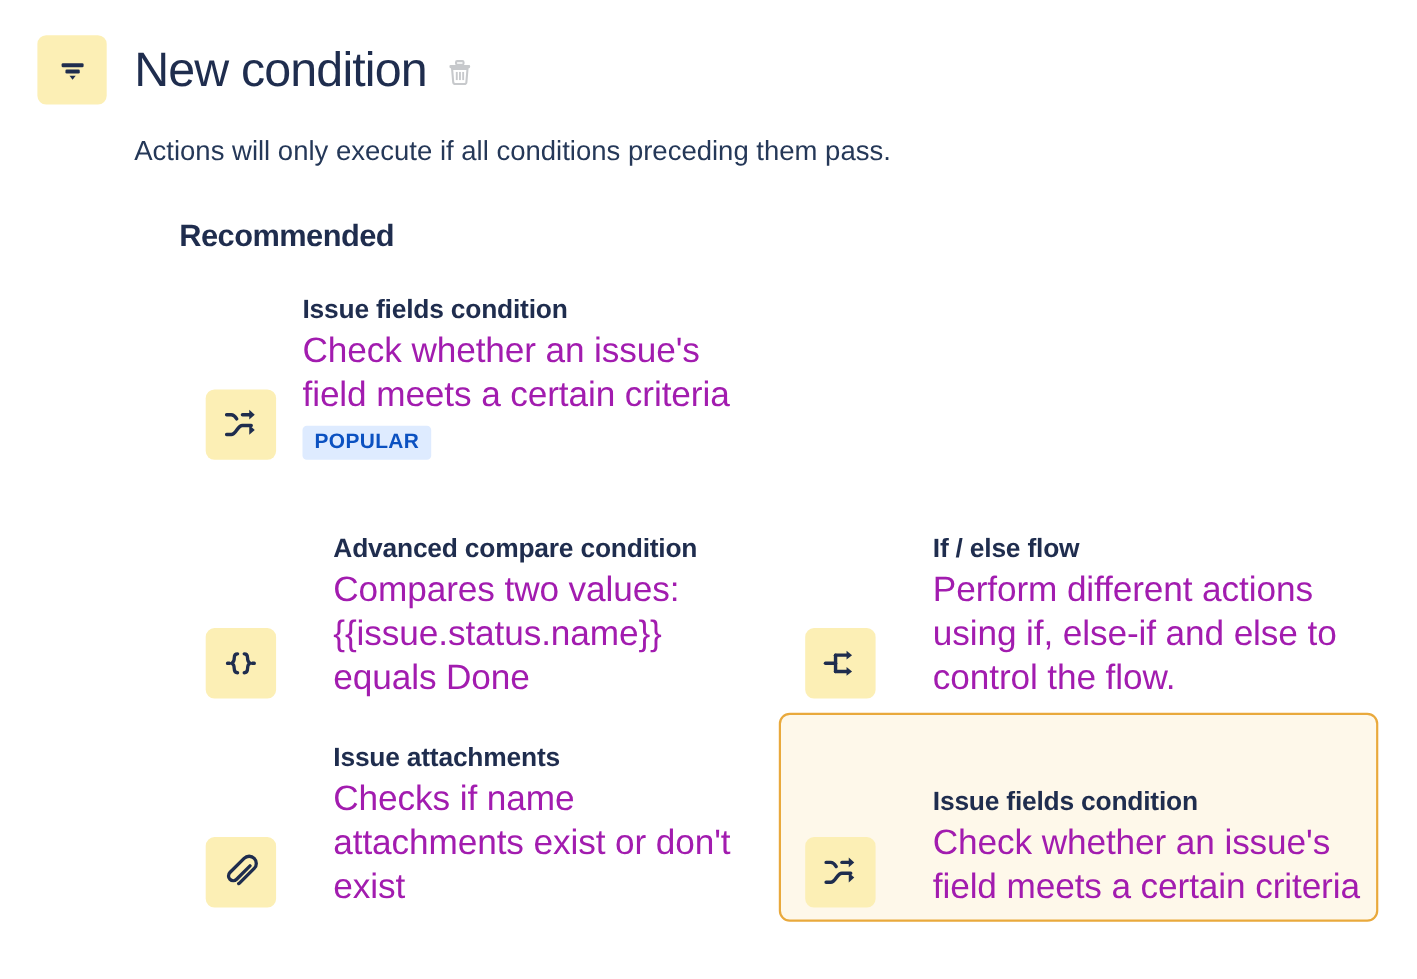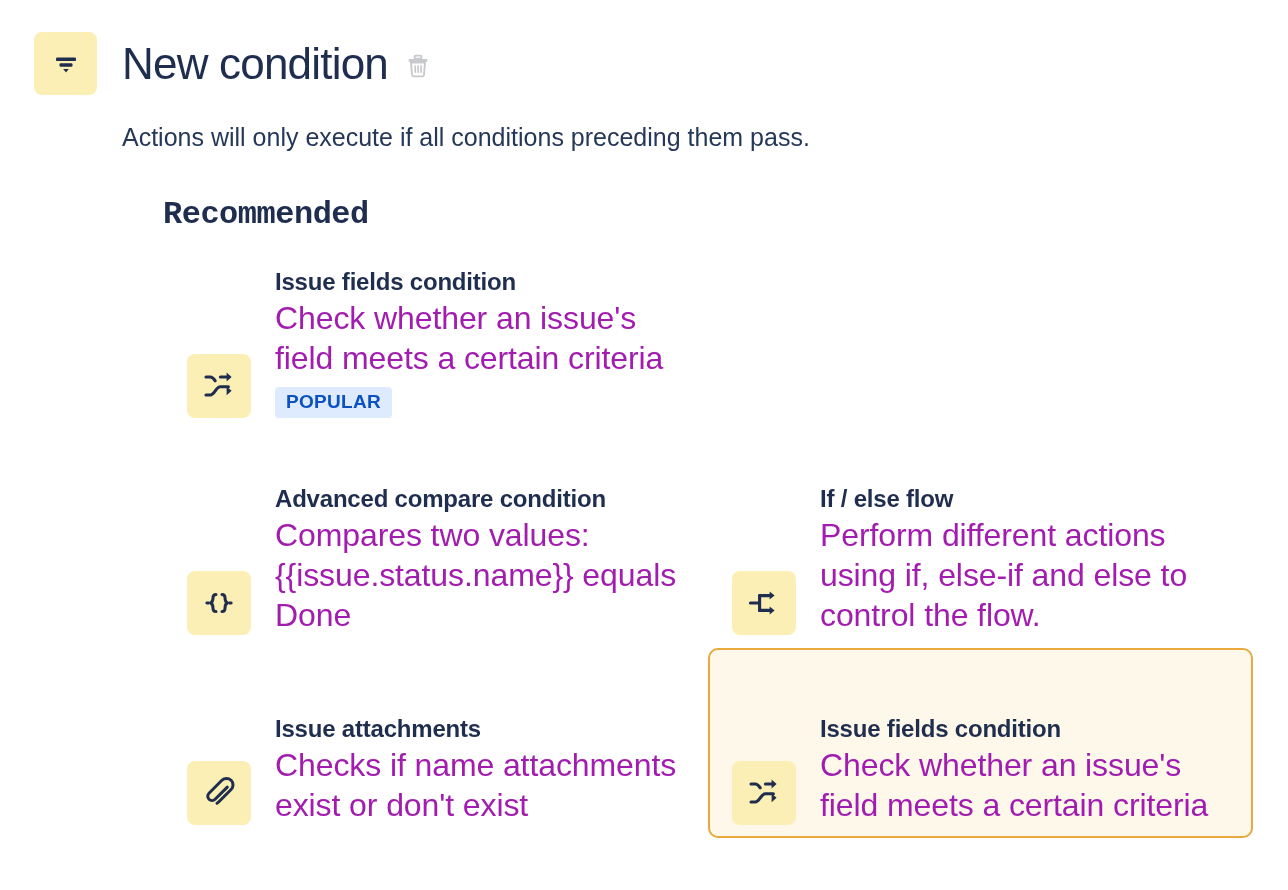--- a/index.html
+++ b/index.html
@@ -85,47 +85,46 @@
 
   
   .section {
     position: absolute;
     left: 163px;
   }
   .section-recommended { top: 194px; }
   .section-all { top: 458px; }
 
   .section-title {
-    font-size: 32px;
+    font-size: 28px;
     font-weight: 700;
     color: #1F2D4E;
     letter-spacing: -0.5px;
     line-height: 42px;
     margin: 0 0 16px 0;
-    font-family: Liberation Mono, monospace;
   }
 
   
   .grid {
     display: flex;
     flex-wrap: wrap;
     width: 1090px;
   }
 
   .grid-cell {
     width: 545px;
     display: flex;
     align-items: flex-end;
     padding: 11px 12px 11px 22px;
     border: 2px solid transparent;
     border-radius: 10px;
     cursor: pointer;
   }
 
-  .grid-cell.tall { min-height: 190px; }
+  .grid-cell.tall { min-height: 190px; gap: 28px; }
 
   .grid-cell.selected {
     background: #FEF8EA;
     border-color: #E9A93C;
   }
 
   .item-tile {
     width: 64px;
     height: 64px;
     border-radius: 8px;

